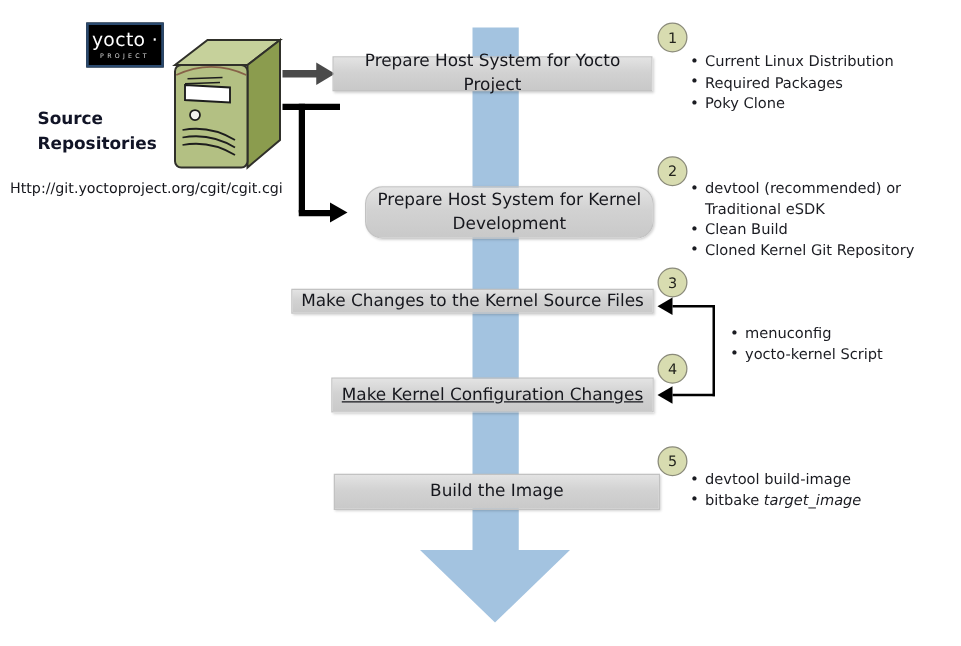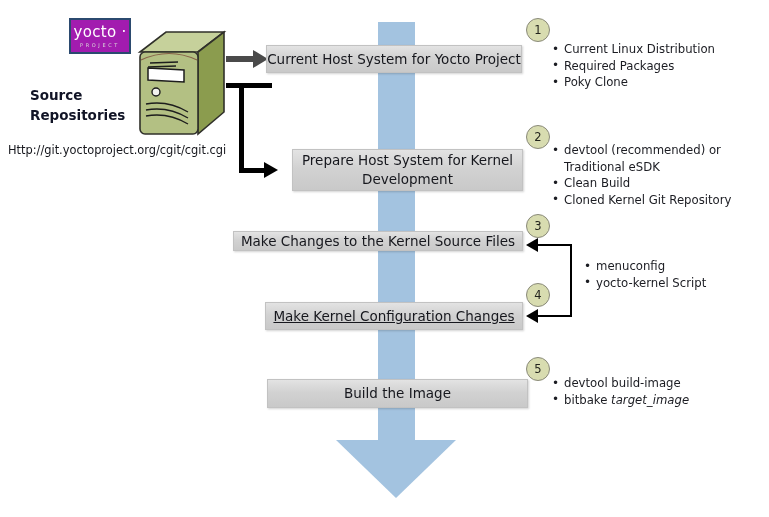--- a/index.html
+++ b/index.html
@@ -88,21 +88,21 @@
     top: -0.5px;
     font-size: 12px;
   }
   .bullets li i {
     font-style: italic;
   }
 
   
   .yocto-logo {
     position: absolute;
-    background: #a21caf;
+    background: #000000;
     border: 2px solid #2b4a6f;
     box-sizing: border-box;
     display: flex;
     flex-direction: column;
     align-items: center;
     justify-content: center;
     color: #ffffff;
   }
   .yocto-logo .y-main {
     font-size: 15px;
@@ -203,23 +203,23 @@
   </div>
 
   <div class="conn-gray" style="left:226px; top:56px; width:28px; height:6px;"></div>
   <div class="arrow-right-gray" style="left:253px; top:50px;"></div>
 
   <div class="conn" style="left:226px; top:83px; width:46px; height:5px;"></div>
   <div class="conn" style="left:239px; top:83px; width:5px; height:87px;"></div>
   <div class="conn" style="left:239px; top:168px; width:28px; height:5px;"></div>
   <div class="arrow-right-black" style="left:264px; top:162px;"></div>
 
-  <div class="pbox" style="left:266px; top:45px; width:256px; height:28px;">Current Host System for Yocto Project</div>
-
-  <div class="pbox" style="left:292px; top:149px; width:231px; height:42px;">
+  <div class="pbox" style="left:266px; top:45px; width:256px; height:28px;">Prepare Host System for Yocto Project</div>
+
+  <div class="pbox" style="left:292px; top:149px; width:231px; height:42px;border-radius:14px;">
     <span style="white-space:pre-line;">Prepare Host System for Kernel
 Development</span>
   </div>
 
   <div class="pbox" style="left:233px; top:231px; width:290px; height:20px;">Make Changes to the Kernel Source Files</div>
 
   <div class="pbox" style="left:265px; top:302px; width:258px; height:28px;text-decoration:underline;">Make Kernel Configuration Changes</div>
 
   <div class="pbox" style="left:267px; top:379px; width:261px; height:29px;">Build the Image</div>
 

